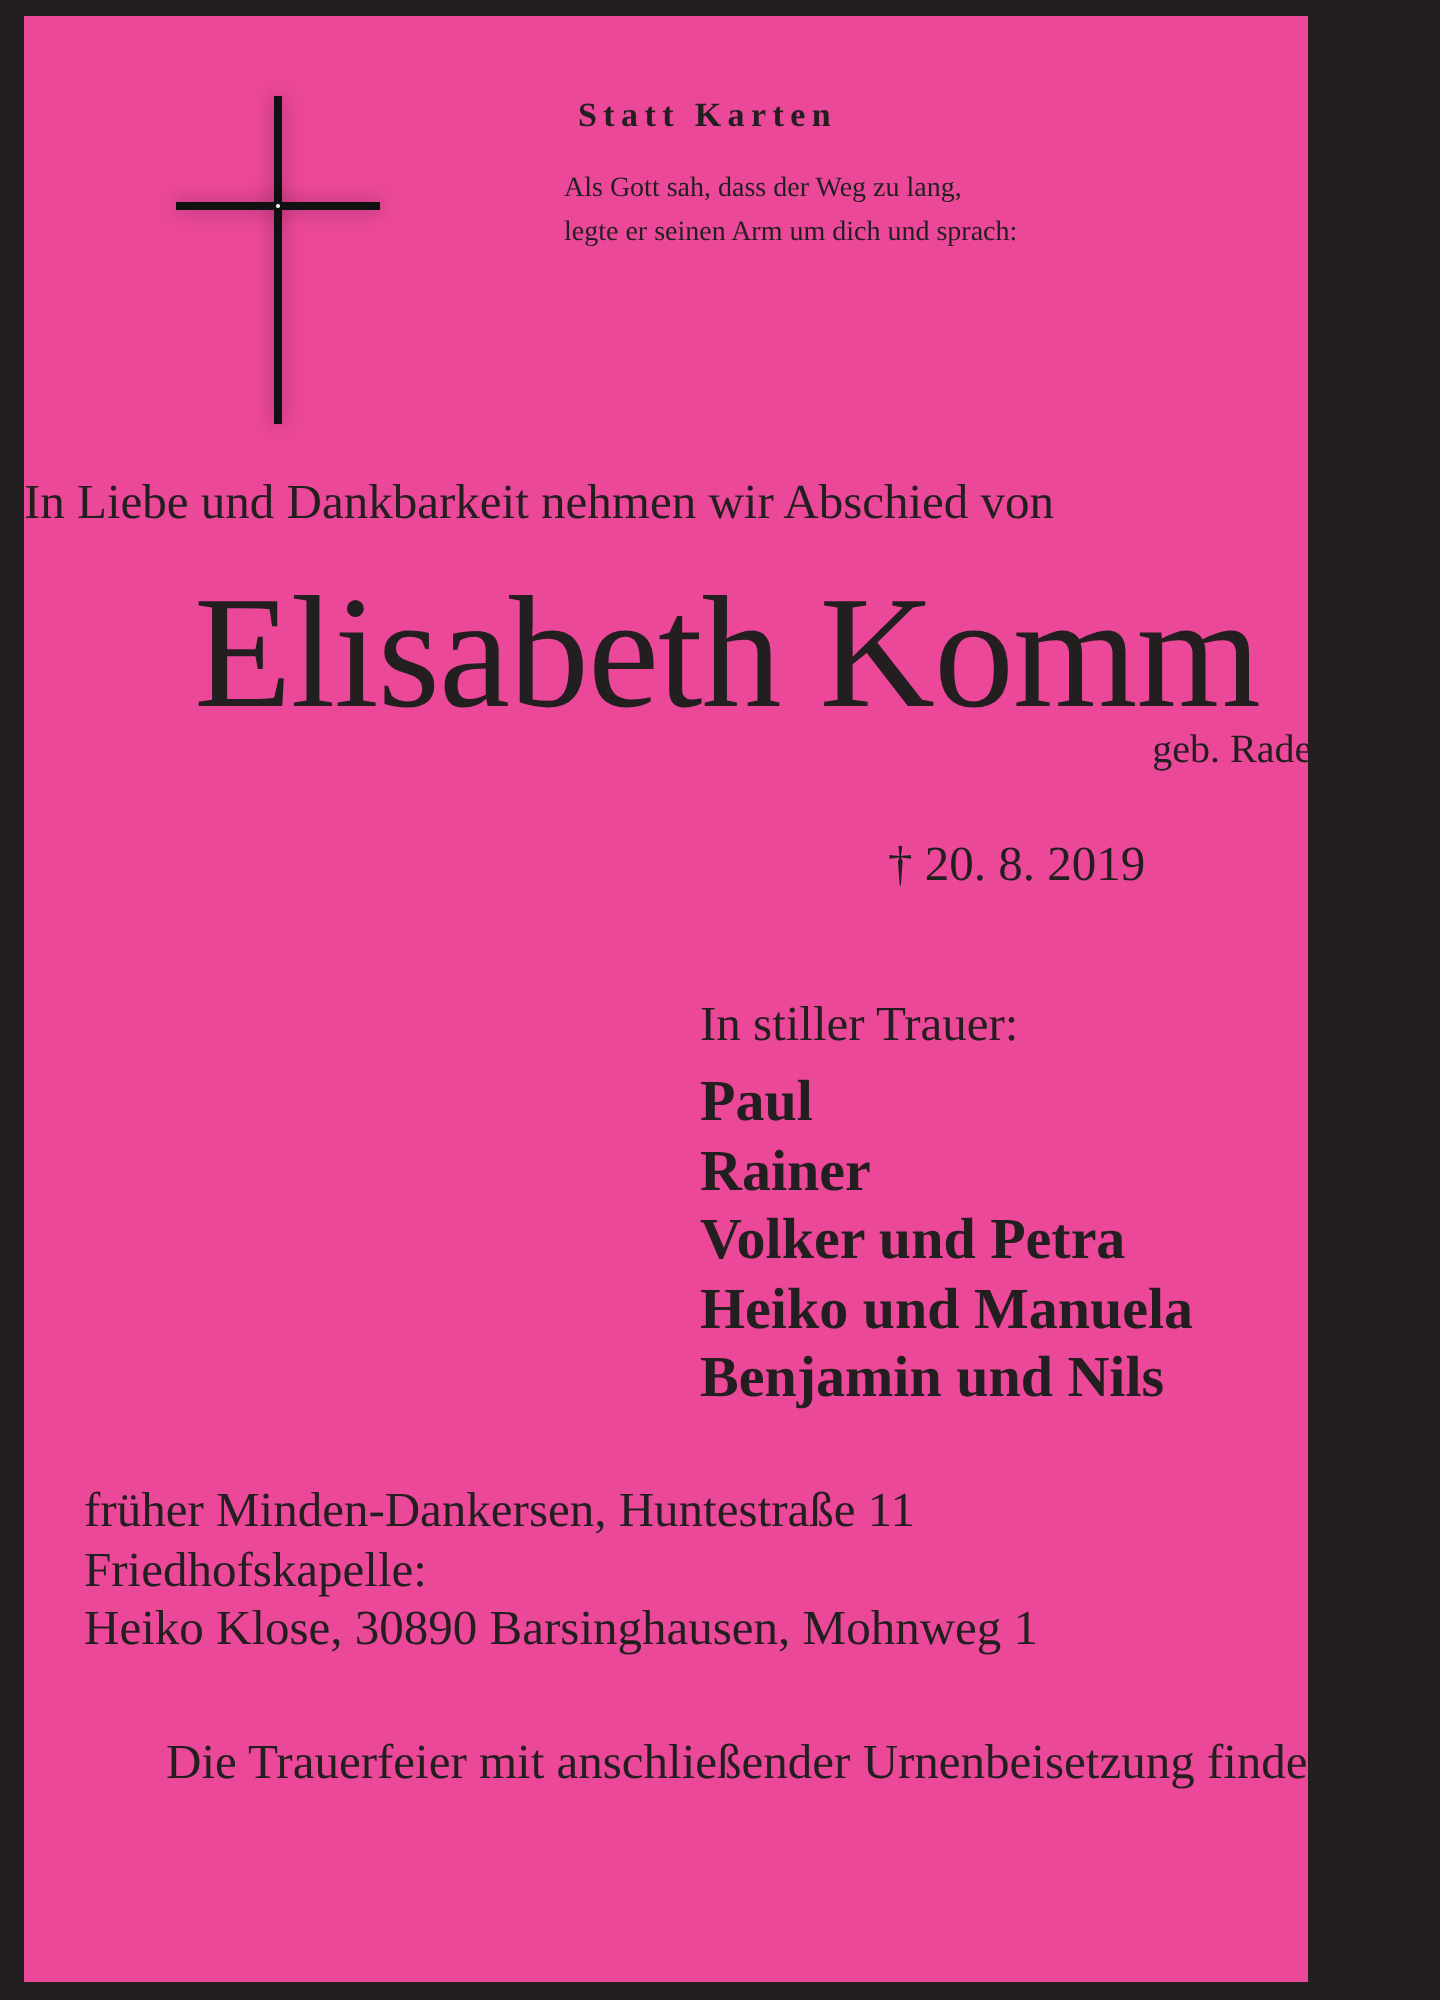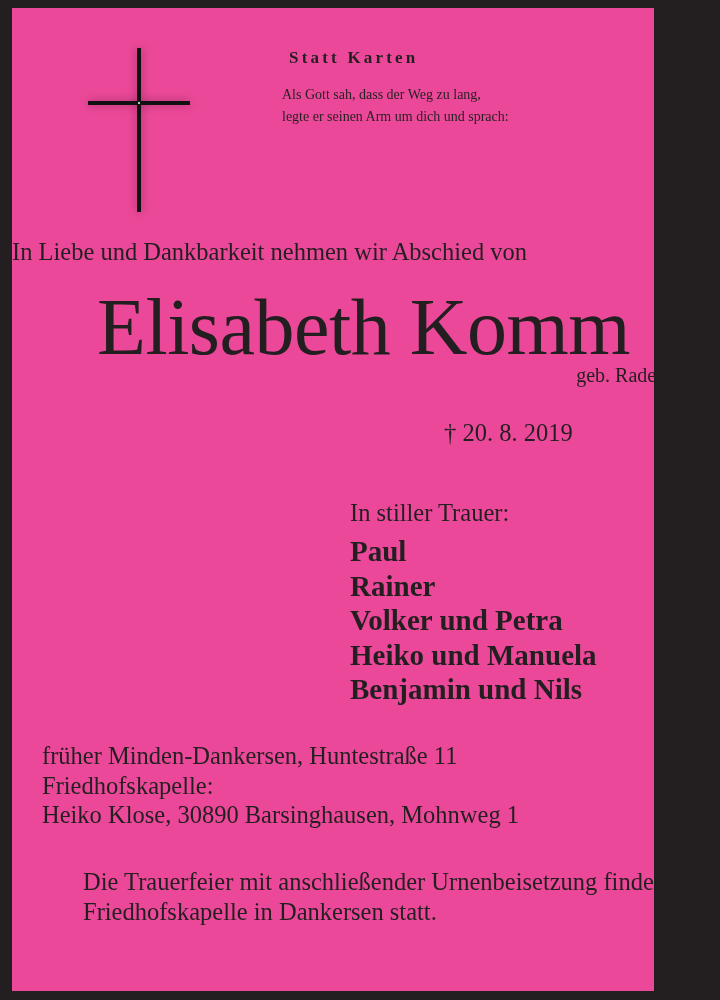--- a/index.html
+++ b/index.html
@@ -112,16 +112,15 @@
   </div>
 
   <div class="abs address">
     <div>früher Minden-Dankersen, Huntestraße 11</div>
     <div>Friedhofskapelle:</div>
     <div>Heiko Klose, 30890 Barsinghausen, Mohnweg 1</div>
   </div>
 
   <div class="abs ceremony">
     <div>Die Trauerfeier mit anschließender Urnenbeisetzung findet</div>
-    <div>Friedhofskapelle in Dankersen statt.</div>
   </div>
 
 </div>
 
 </body></html>

